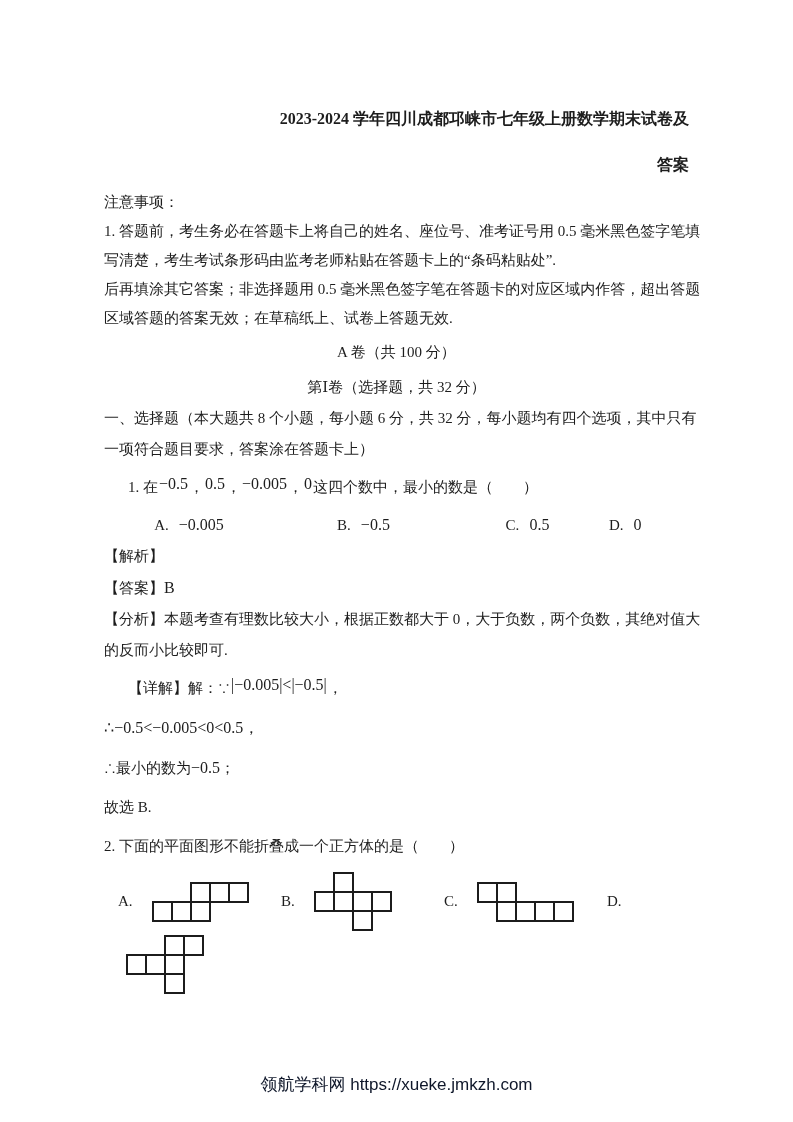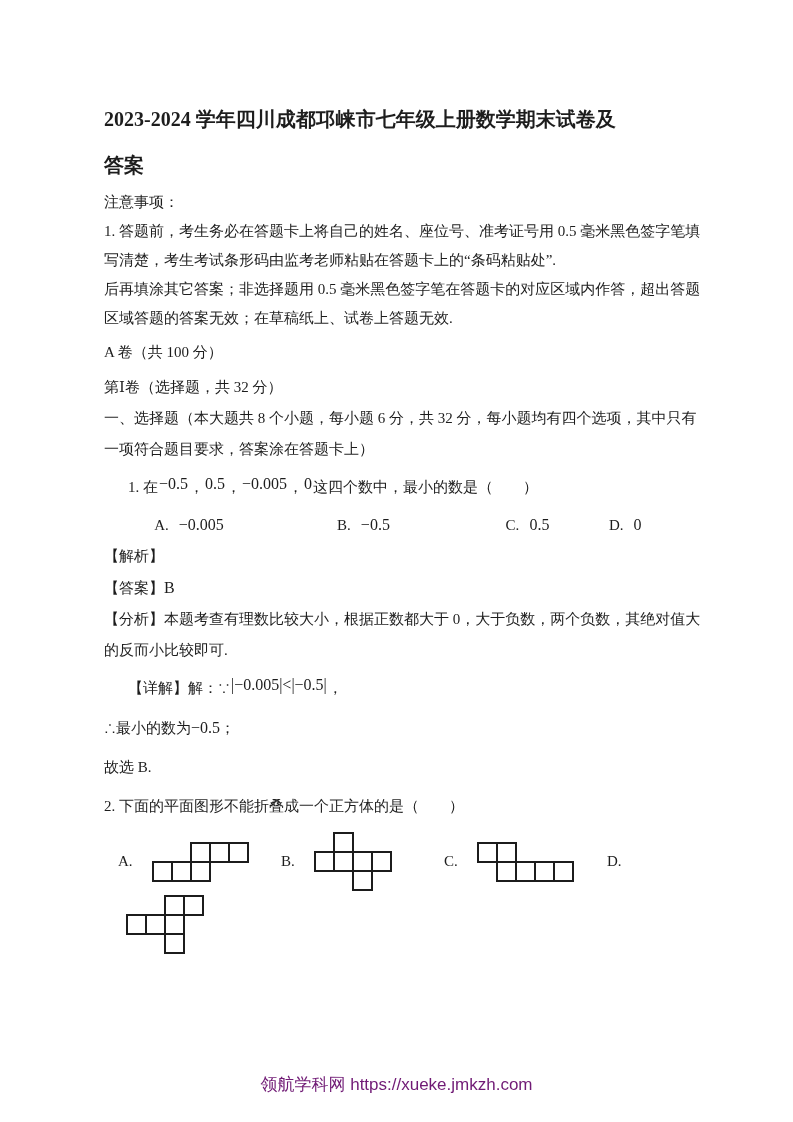--- a/index.html
+++ b/index.html
@@ -5,24 +5,24 @@
   html,body{margin:0;padding:0;background:#ffffff;}
   .doc{
     position:relative;
     width:793px;height:1122px;
     background:#ffffff;
     overflow:hidden;
     font-family:"Liberation Serif","DejaVu Serif",serif;
     color:#1d1d1d;
   }
   .content{padding:96px 104px 0 104px;}
-  .title{font-size:20px;font-weight:bold;text-align:left;line-height:46px;}
+  .title{font-size:16px;font-weight:bold;text-align:right;line-height:46px;}
   .ln{font-size:15px;line-height:29px;white-space:nowrap;}
   .body-ln{font-size:15px;line-height:31px;white-space:nowrap;}
-  .center{text-align:left;white-space:normal;}
+  .center{text-align:center;white-space:normal;}
   .mt4{margin-top:4px;}
   .mt6{margin-top:6px;margin-left:24px;}
   .mt8{margin-top:8px;}
   .m{font-family:"Liberation Serif","DejaVu Serif",serif;font-size:16px;position:relative;top:-3px;padding:0 1px;}
   .mbase{font-family:"Liberation Serif","DejaVu Serif",serif;font-size:16px;}
   .opts{display:flex;font-size:15px;line-height:31px;margin-top:6px;}
   .opts .opt{white-space:nowrap;}
   .opts-q1{margin-left:-7px;text-align:center;}
   .opts-q1 .opt:nth-child(1){width:184px;}
   .opts-q1 .opt:nth-child(2){width:165px;}
@@ -30,21 +30,21 @@
   .opt .olabel{margin-right:10px;}
   .opt .oval{font-family:"Liberation Serif","DejaVu Serif",serif;font-size:16px;}
   .opts-q2{margin-left:14px;margin-top:10px;align-items:center;}
   .opts-q2 .opt{display:flex;align-items:center;gap:9px;}
   .opts-q2 .opt:nth-child(-n+3){width:163px;}
   .net{position:relative;display:inline-block;}
   .net .cell{position:absolute;width:21px;height:21px;box-sizing:border-box;border:2px solid #1c1c1c;background:#ffffff;}
   .net-d-row{margin-left:22px;margin-top:4px;}
   .footer{
     position:absolute;left:0;bottom:26px;width:100%;
-    text-align:center;font-size:17px;color:#701a75;
+    text-align:center;font-size:17px;color:#0f172a;
     font-family:"Liberation Sans","DejaVu Sans",sans-serif;
   }
 </style>
 </head>
 <body>
 
 <div class="doc">
   <div class="content">
 
     <div class="title">
@@ -78,20 +78,23 @@
     <div class="body-ln">【解析】</div>
 
     <div class="body-ln">
       <span>【答案】</span><span class="mbase">B</span>
     </div>
     <div class="body-ln">【分析】本题考查有理数比较大小，根据正数都大于 0，大于负数，两个负数，其绝对值大</div>
     <div class="body-ln">的反而小比较即可.</div>
 
     <div class="body-ln mt6">
       <span>【详解】解：∵</span><span class="m">|−0.005|&lt;|−0.5|</span><span>，</span>
+    </div>
+    <div class="body-ln mt8">
+      <span class="mbase">∴−0.5&lt;−0.005&lt;0&lt;0.5，</span>
     </div>
     <div class="body-ln mt8">
       <span>∴最小的数为</span><span class="mbase">−0.5</span><span>；</span>
     </div>
     <div class="body-ln mt8">故选 B.</div>
 
     <div class="body-ln mt8">2. 下面的平面图形不能折叠成一个正方体的是（　　）</div>
 
     <div class="opts opts-q2">
       <span class="opt">

